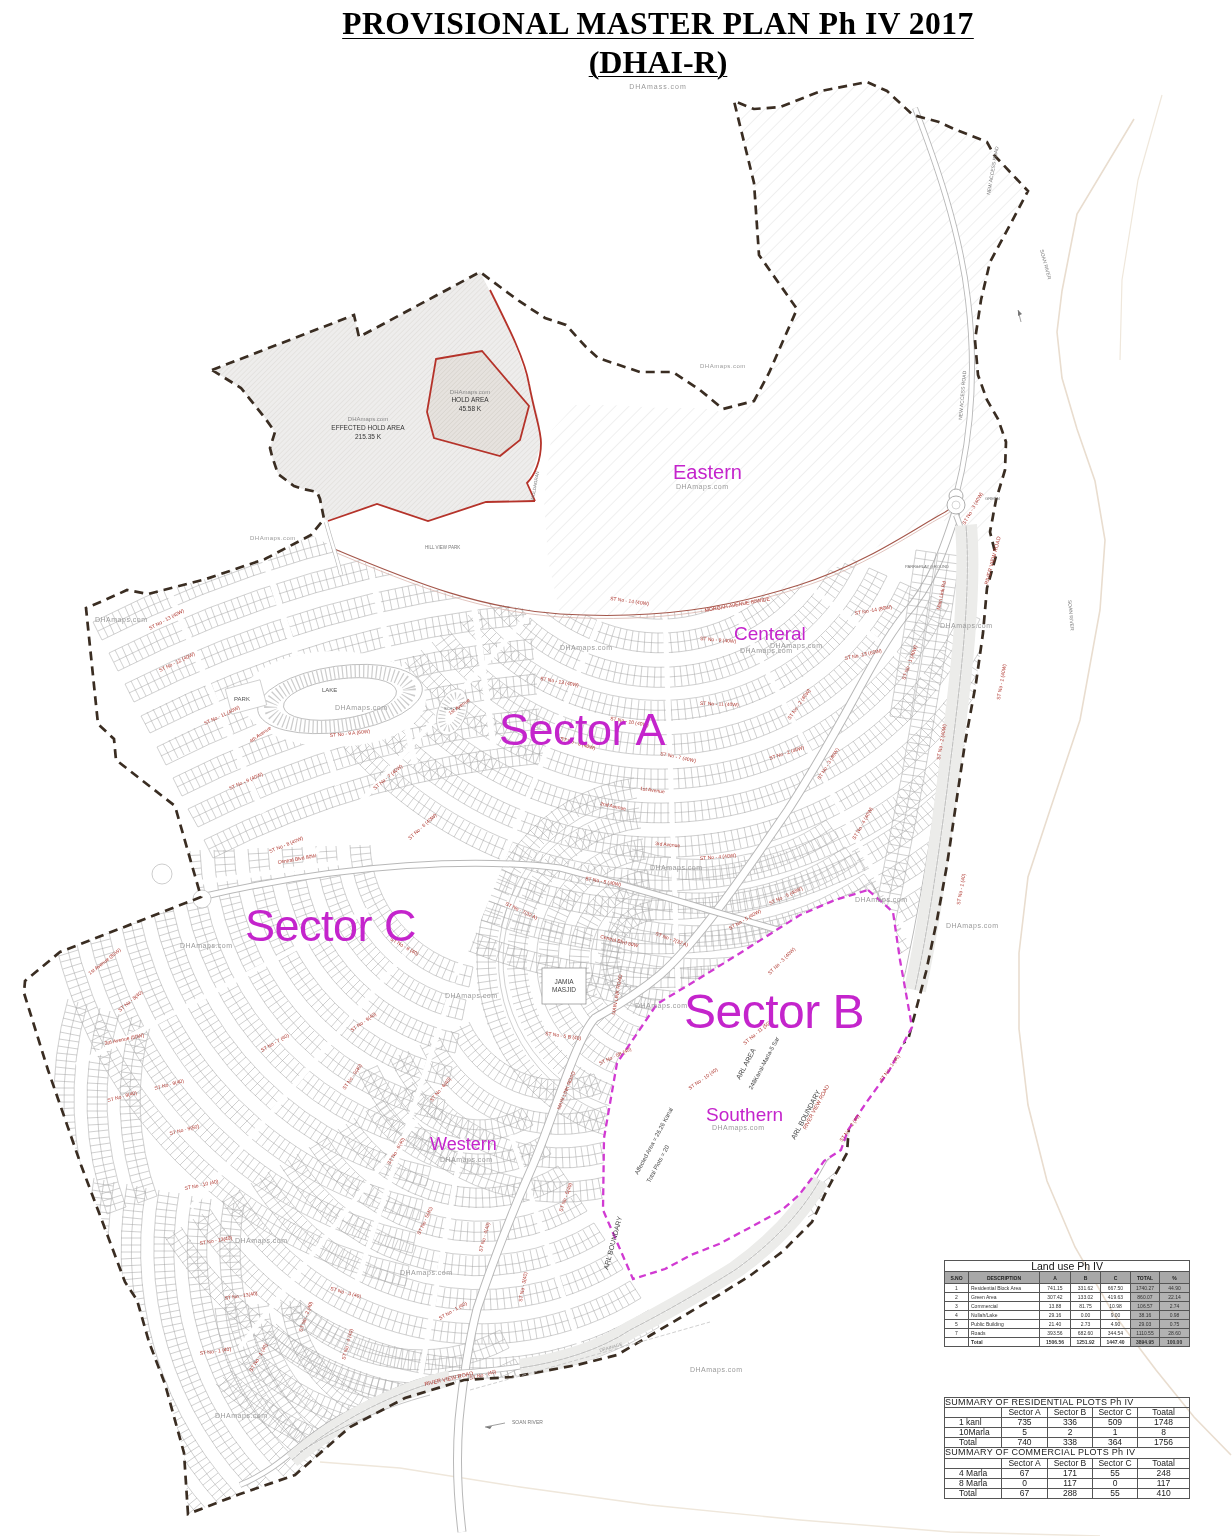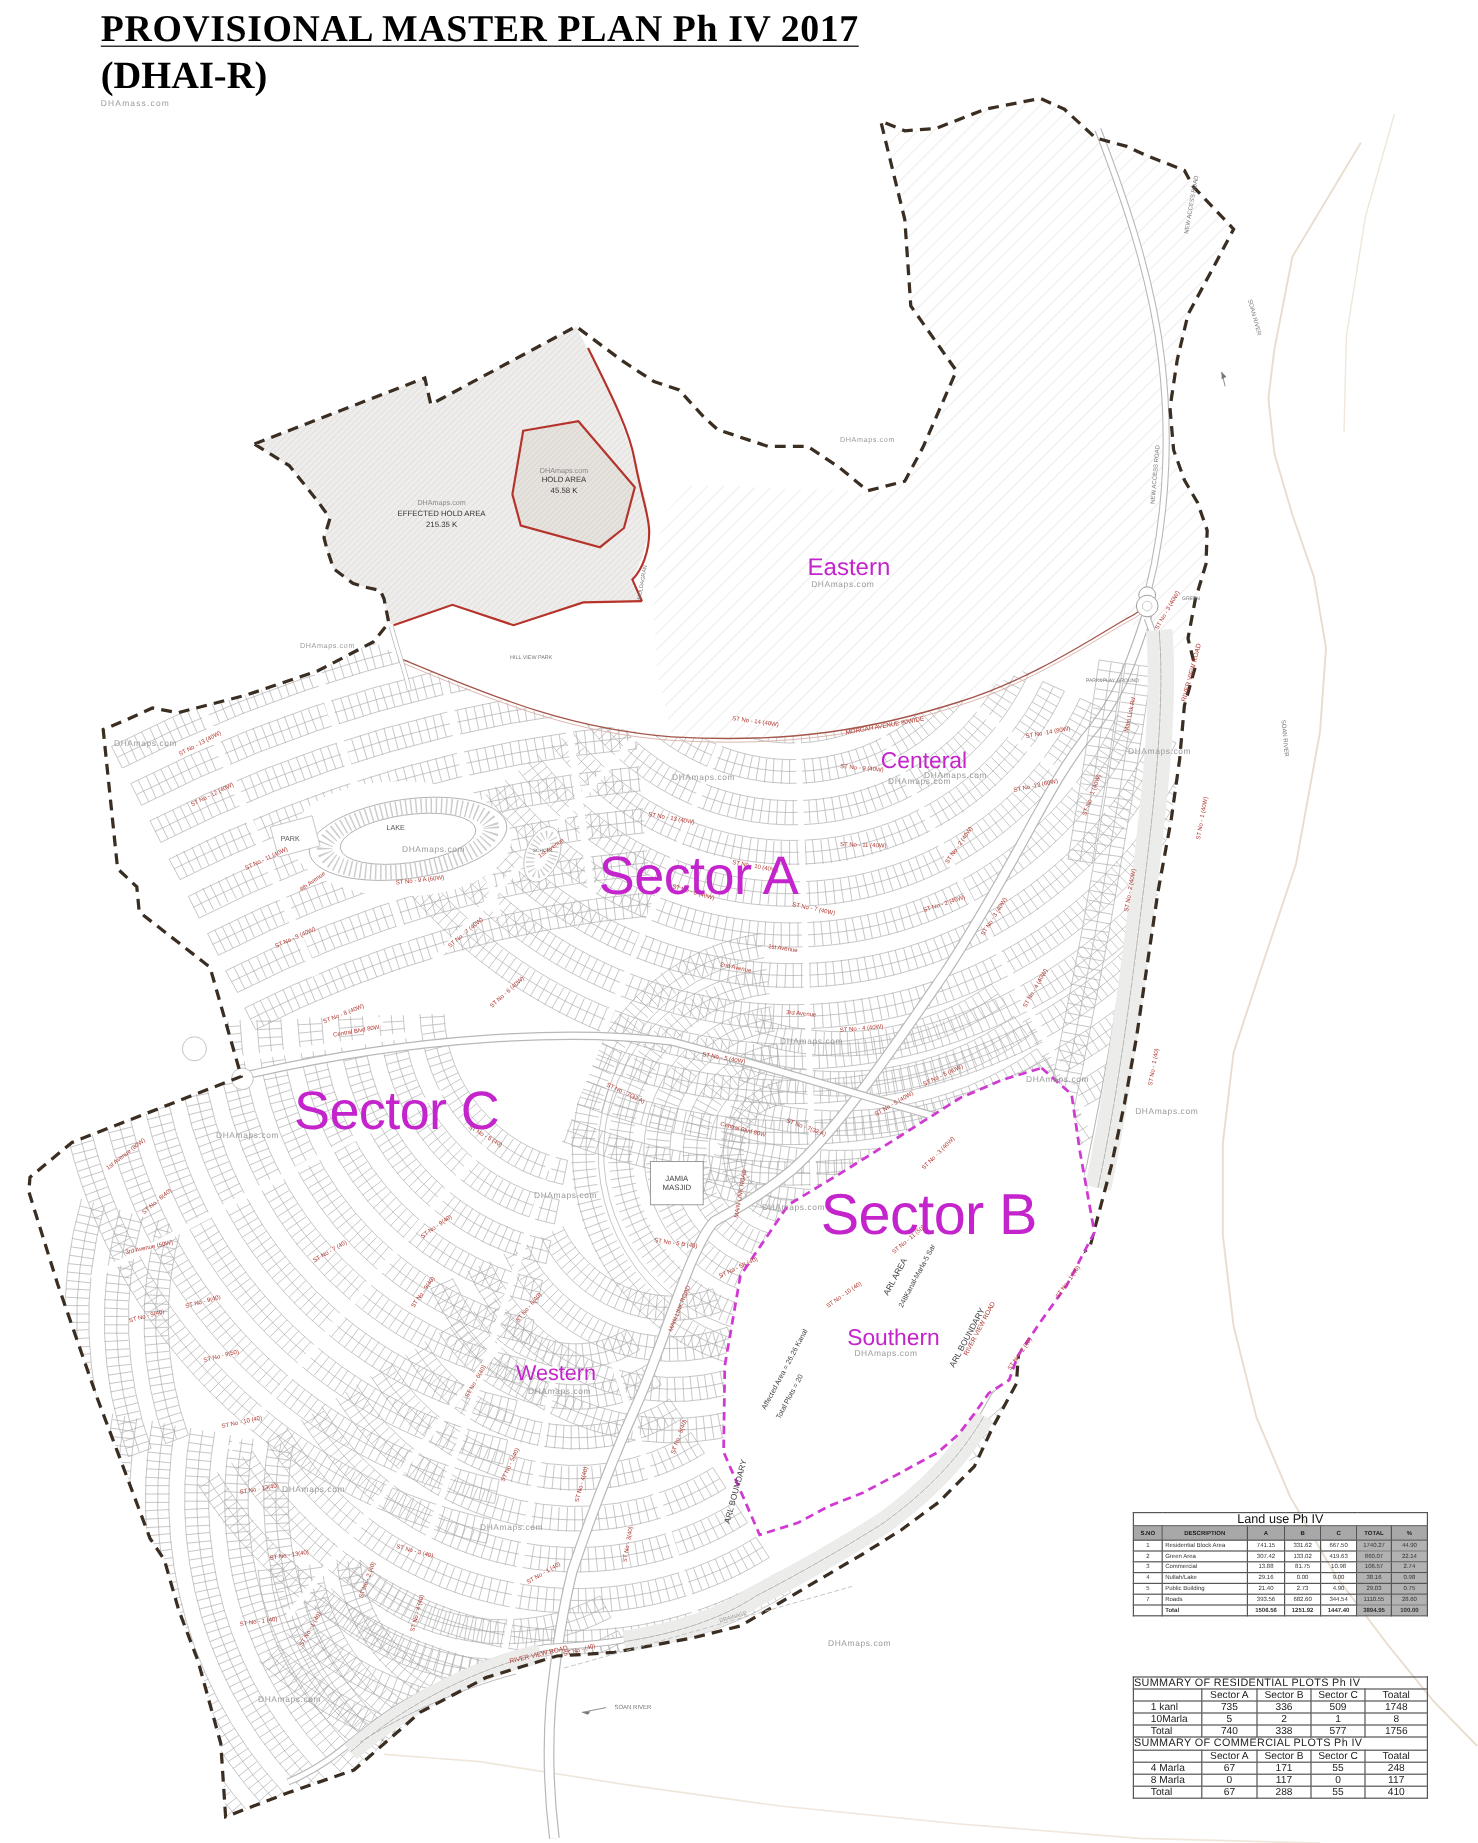--- a/index.html
+++ b/index.html
@@ -1,18 +1,18 @@
 <!DOCTYPE html>
 <html><head><meta charset="utf-8"><style>
 html,body{margin:0;padding:0;background:#fff;width:1232px;height:1536px;overflow:hidden}
 #page{position:relative;width:1232px;height:1536px;font-family:"Liberation Sans",sans-serif}
 #map{position:absolute;left:0;top:0}
-#title{position:absolute;left:84px;top:6px;width:1148px;text-align:left;font-family:"Liberation Serif",serif;font-weight:bold}
+#title{position:absolute;left:84px;top:6px;width:1148px;text-align:center;font-family:"Liberation Serif",serif;font-weight:bold}
 #title .t1{font-size:31.5px;letter-spacing:0.5px;text-decoration:underline;text-decoration-thickness:1px;text-underline-offset:4px}
-#title .t2{font-size:32px;margin-top:2px;text-decoration-thickness:1px;text-underline-offset:3px}
+#title .t2{font-size:32px;margin-top:2px;text-decoration:underline;text-decoration-thickness:1px;text-underline-offset:3px}
 #title .t3{font-family:"Liberation Sans",sans-serif;font-weight:normal;font-size:7px;color:#999;letter-spacing:1px;margin-top:2px}
 table{border-collapse:collapse;position:absolute;table-layout:fixed}
 .land{left:944px;top:1260px;width:245px;height:78px;font-size:5px;color:#333}
 .land td{border:0.8px solid #555;text-align:center;padding:0;overflow:hidden;white-space:nowrap;height:8px;line-height:8px}
 .land .ttl{font-size:10.5px;height:10px;line-height:10px;color:#111}
 .land .hdr td{background:#a8a8a8;font-weight:bold;color:#222;height:11px}
 .land td.g{background:#b2b2b2}
 .land td.l{text-align:left;padding-left:2px}
 .land .c0{width:24px}.land .c1{width:72px}.land .c2{width:30px}.land .c3{width:30px}.land .c4{width:30px}.land .c5{width:29px}.land .c6{width:30px}
 .tot td{font-weight:bold}
@@ -526,21 +526,21 @@
           <td class="l">10Marla</td>
           <td class="c">5</td>
           <td class="c">2</td>
           <td class="c">1</td>
           <td class="c">8</td>
         </tr>
 <tr>
           <td class="l">Total</td>
           <td class="c">740</td>
           <td class="c">338</td>
-          <td class="c">577</td>
+          <td class="c">364</td>
           <td class="c">1756</td>
         </tr>
 <tr>
           <td colspan="5" class="sttl">SUMMARY OF COMMERCIAL PLOTS  Ph IV</td>
         </tr>
 <tr>
           <td class="l"></td>
           <td class="c">Sector A</td>
           <td class="c">Sector B</td>
           <td class="c">Sector C</td>

